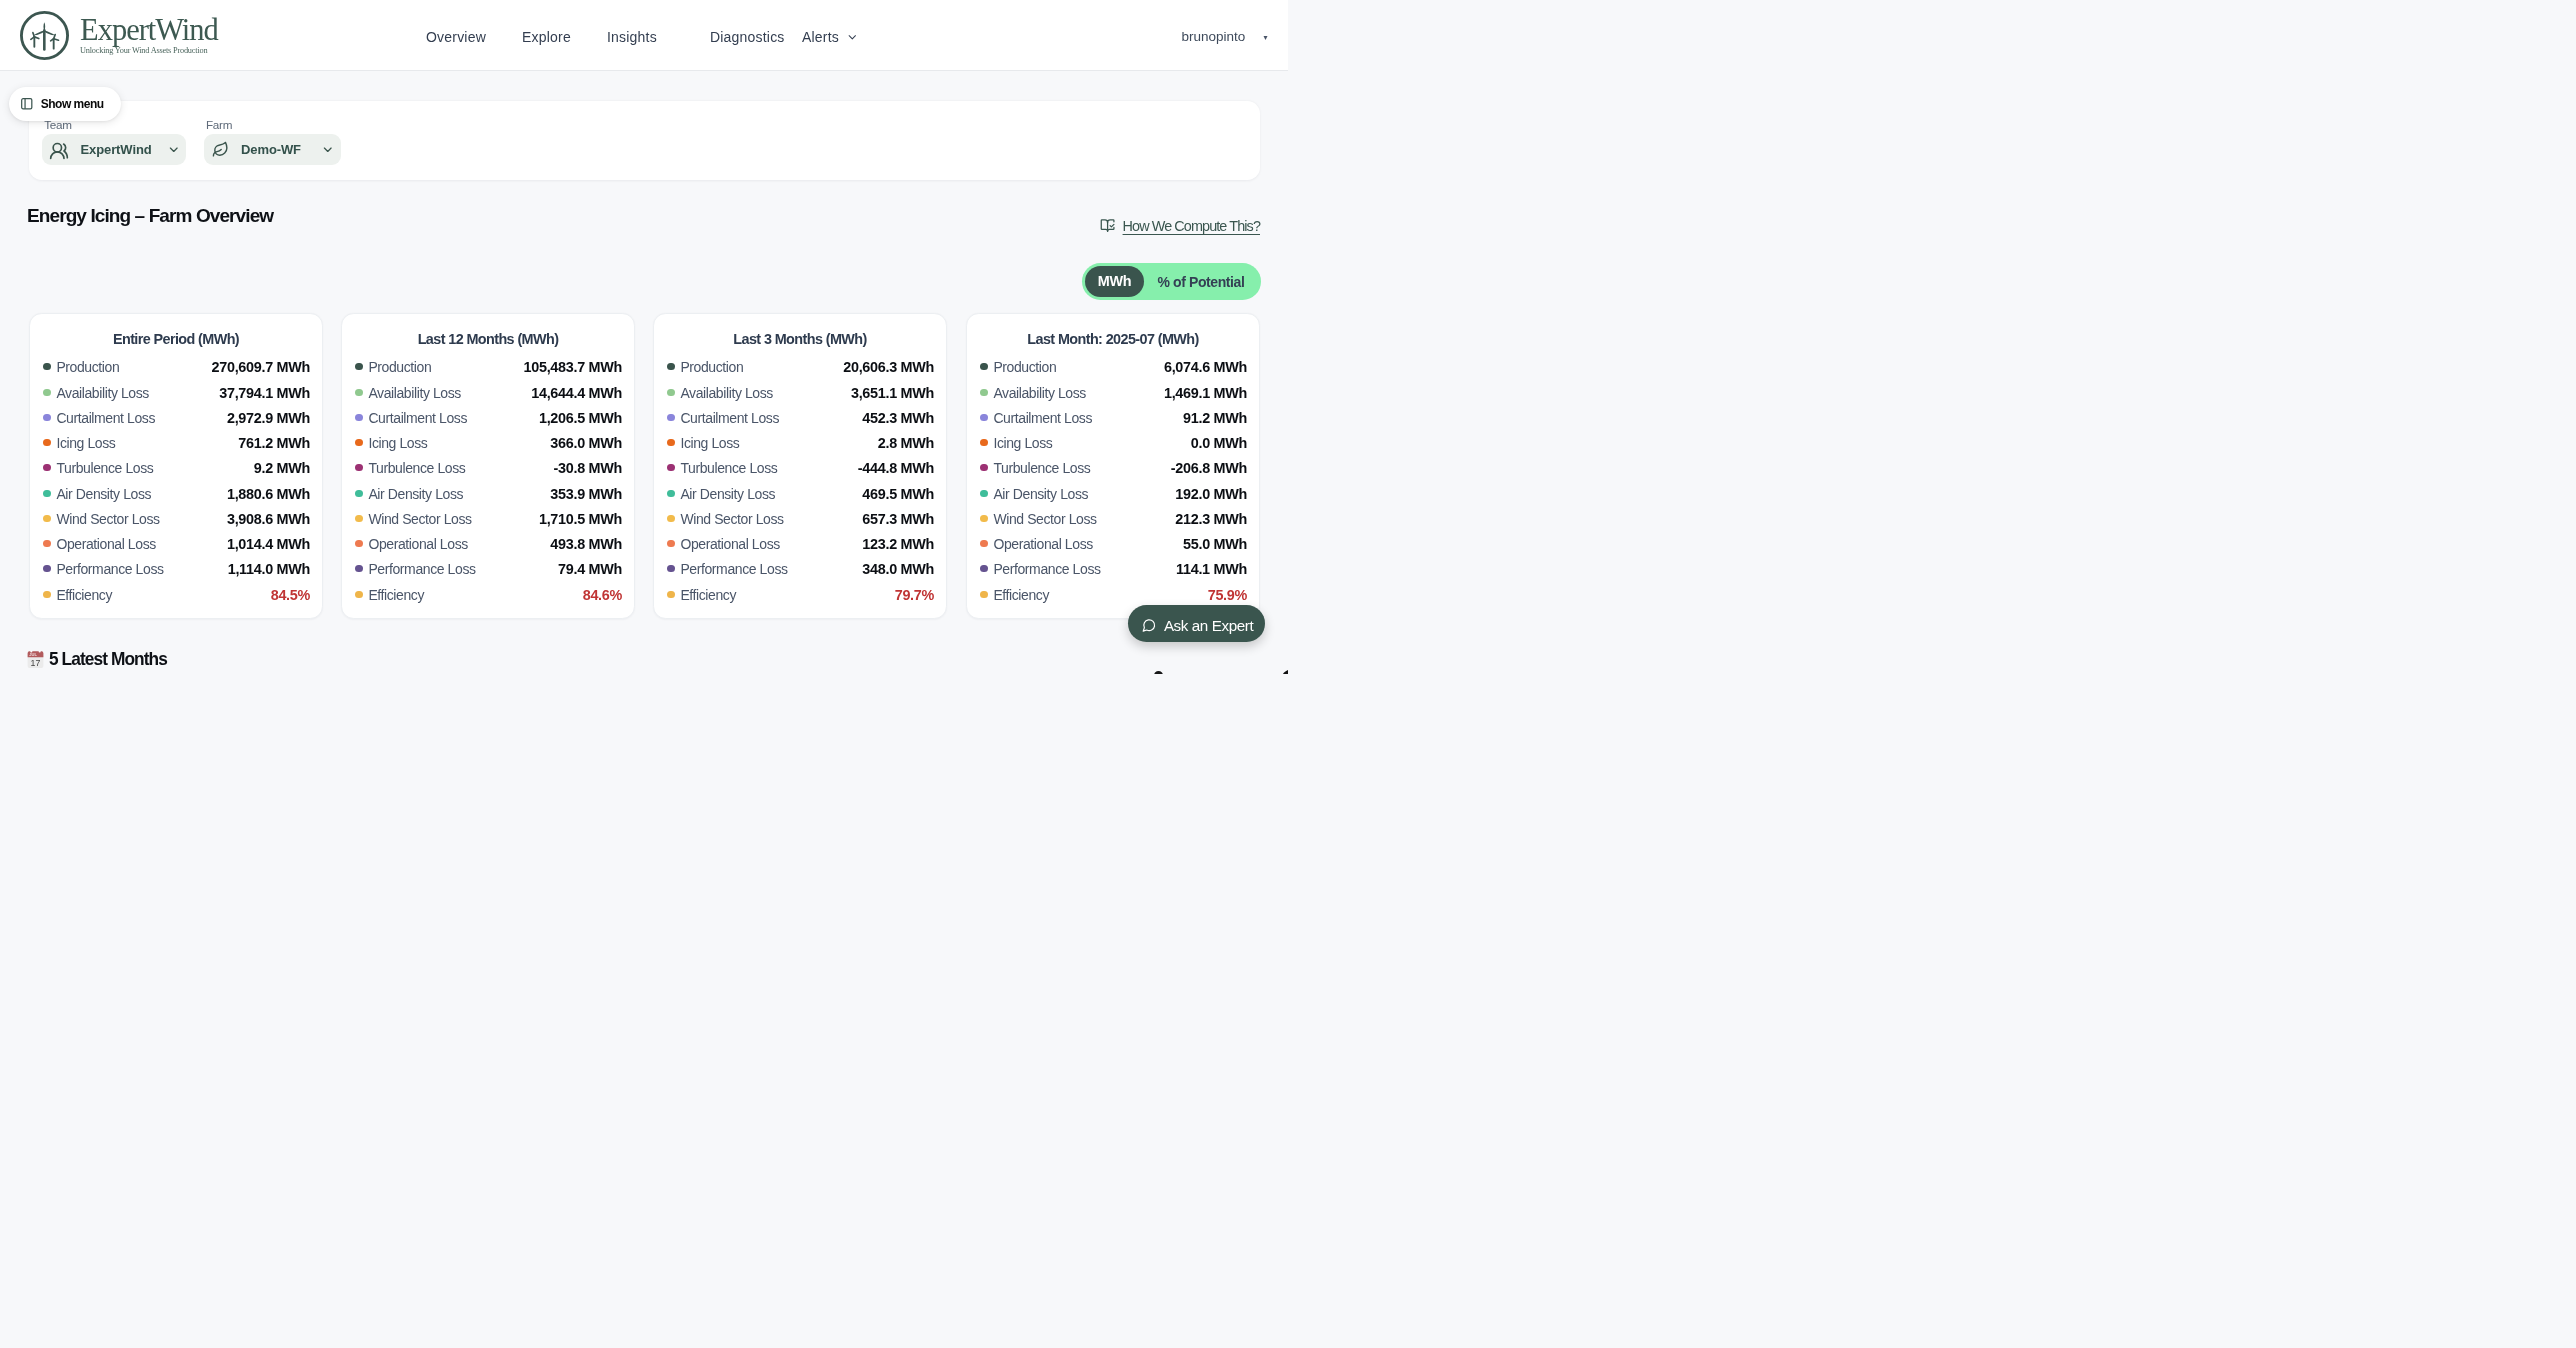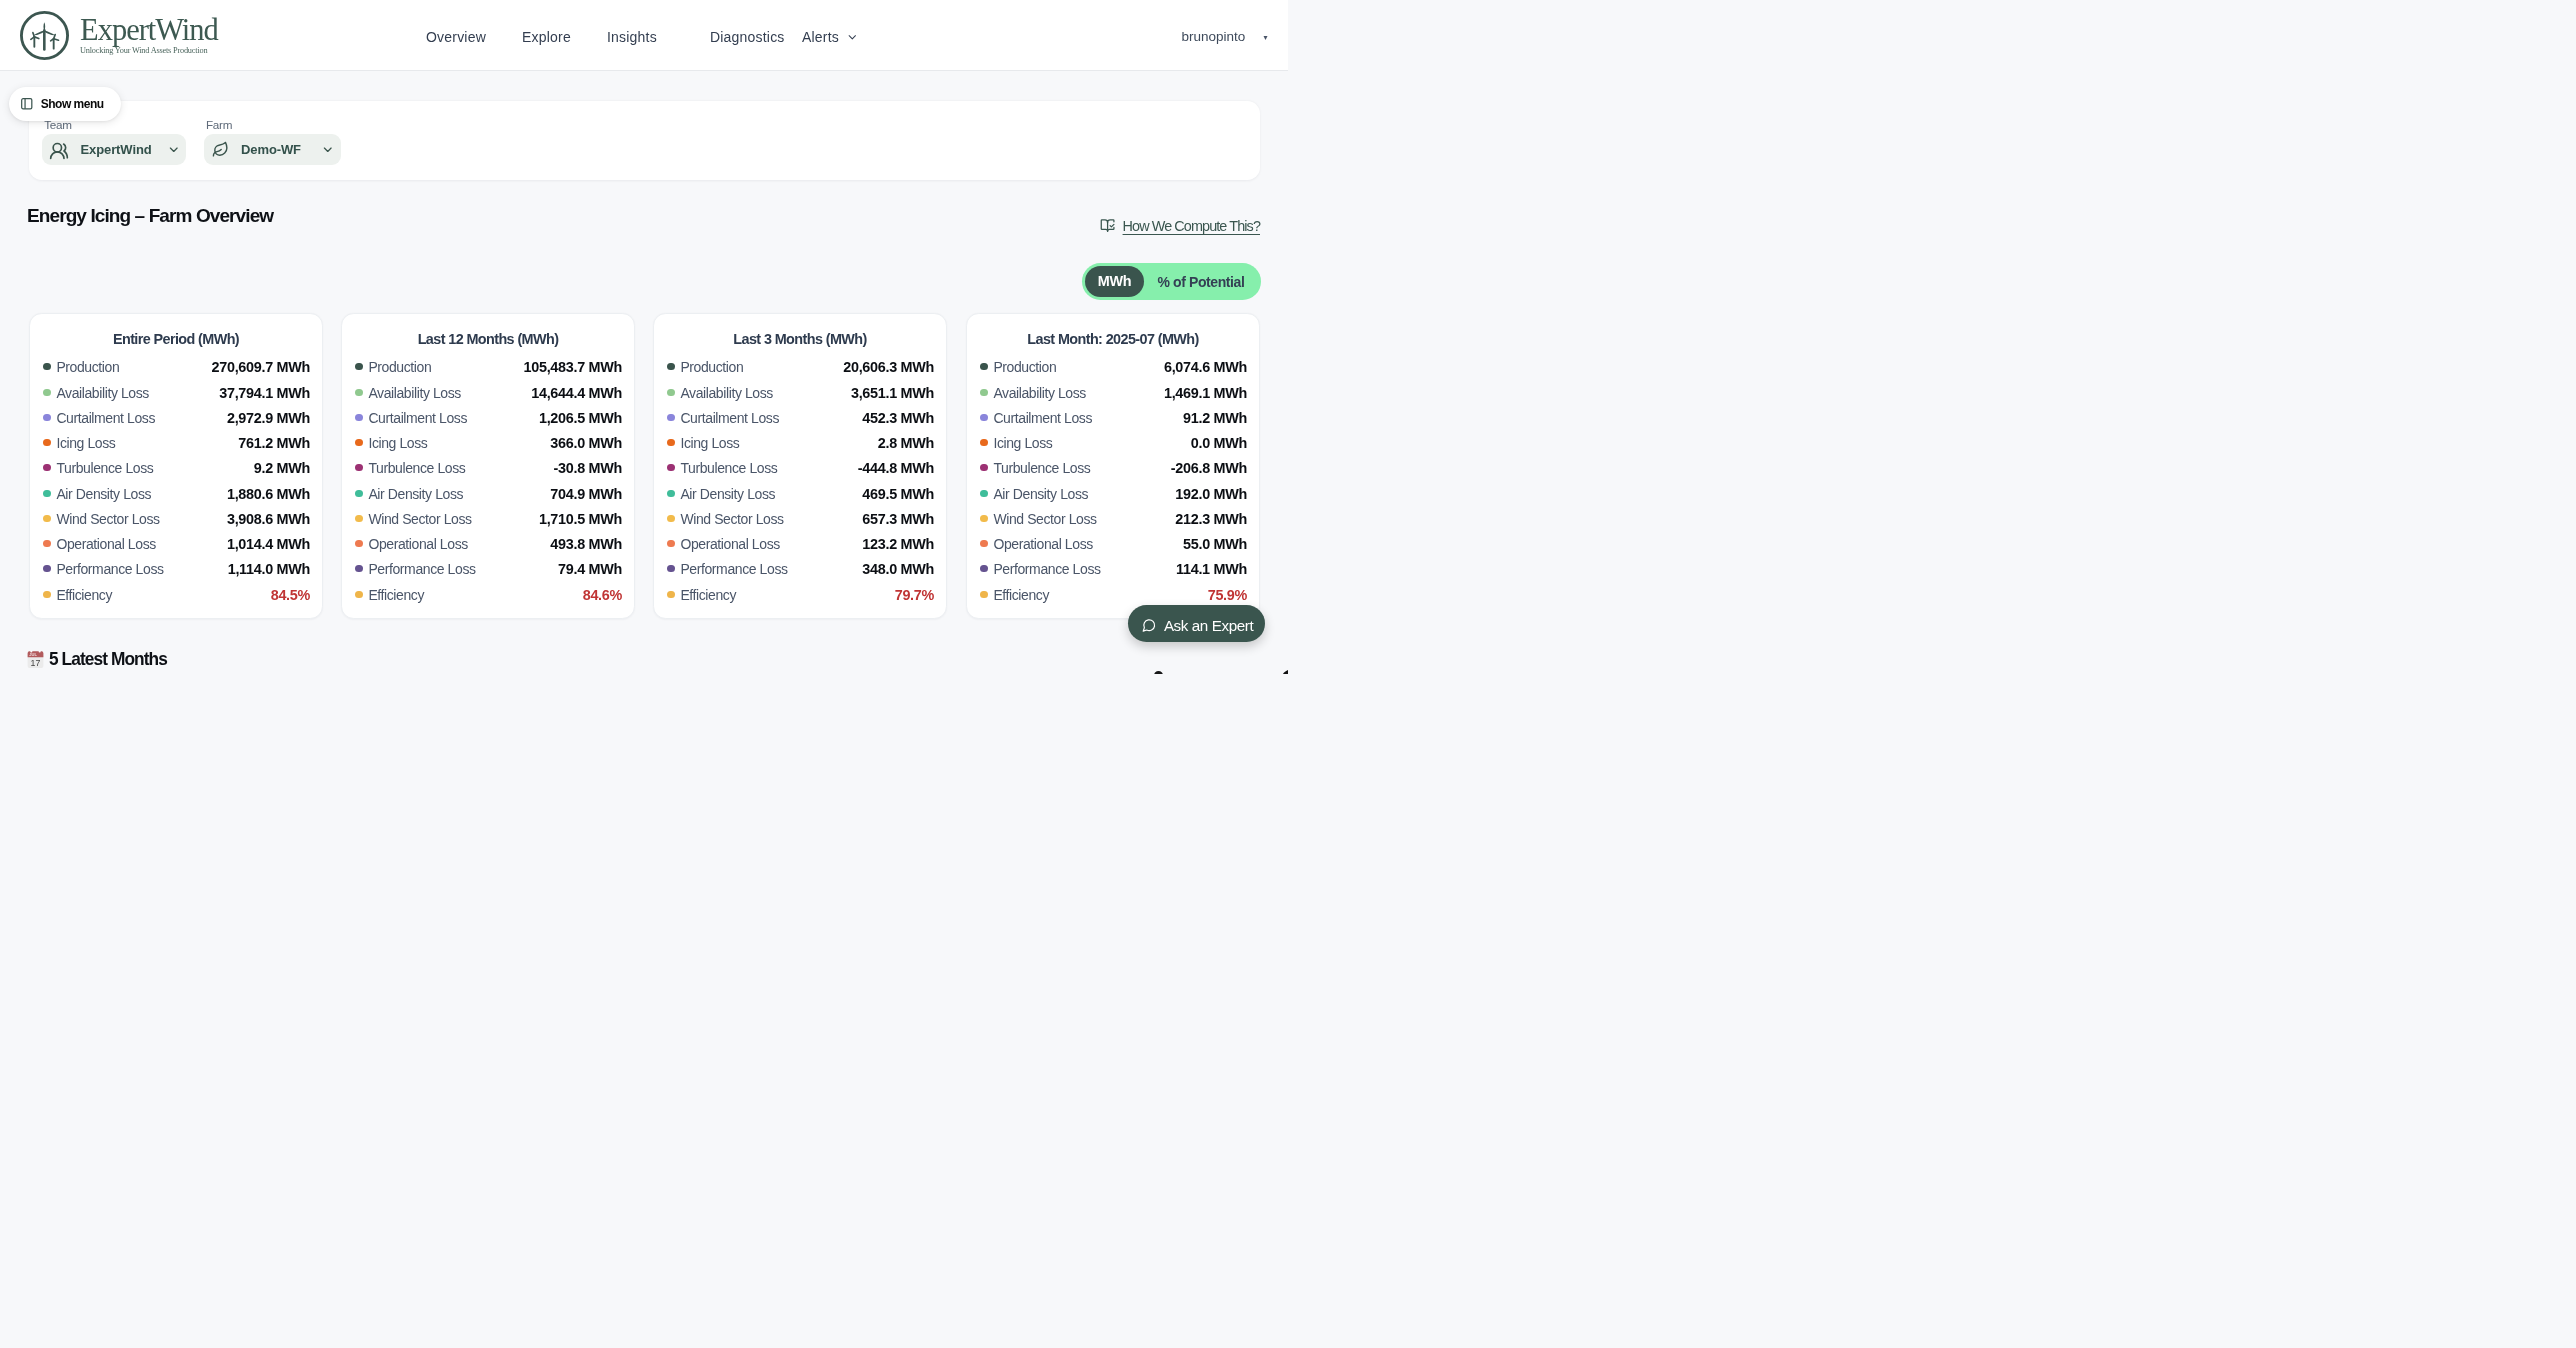--- a/index.html
+++ b/index.html
@@ -218,21 +218,21 @@
         <span class="val">366.0 MWh</span>
       </div>
 <div class="row" style="top:146px">
         <span class="dot" style="background:#9c3173"></span>
         <span class="lab">Turbulence Loss</span>
         <span class="val">-30.8 MWh</span>
       </div>
 <div class="row" style="top:172px">
         <span class="dot" style="background:#3fbd9a"></span>
         <span class="lab">Air Density Loss</span>
-        <span class="val">704.9 MWh</span>
+        <span class="val">353.9 MWh</span>
       </div>
 <div class="row" style="top:197px">
         <span class="dot" style="background:#f2bb4b"></span>
         <span class="lab">Wind Sector Loss</span>
         <span class="val">1,710.5 MWh</span>
       </div>
 <div class="row" style="top:222px">
         <span class="dot" style="background:#ee7a50"></span>
         <span class="lab">Operational Loss</span>
         <span class="val">493.8 MWh</span>

